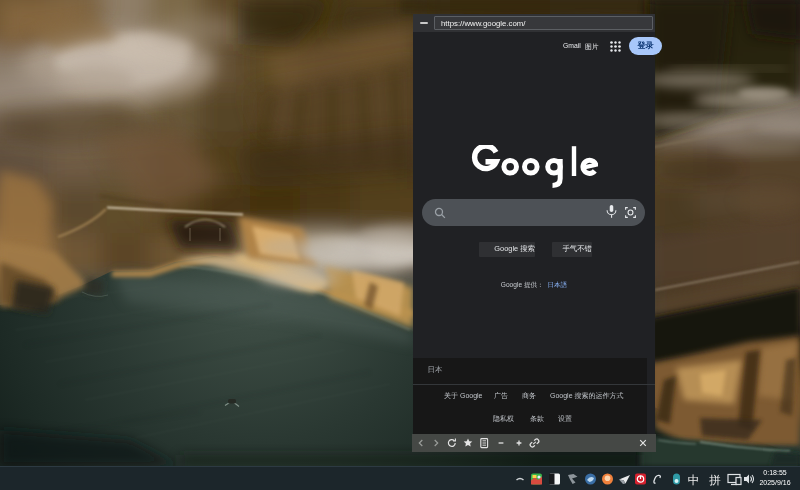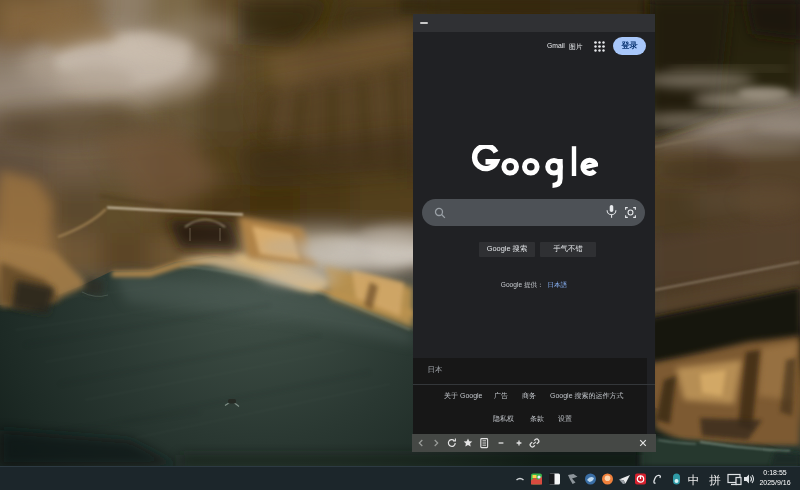--- a/index.html
+++ b/index.html
@@ -3,28 +3,28 @@
 <meta charset="utf-8">
 <style>
 * { margin:0; padding:0; box-sizing:border-box; }
 html,body { width:800px; height:490px; overflow:hidden; background:#111; }
 body { font-family:"Liberation Sans", sans-serif; position:relative; }
 #wall { position:absolute; left:0; top:0; }
 #win { position:absolute; left:413px; top:14px; width:242px; height:438px; background:#202124; }
 #titlebar { position:absolute; left:0; top:0; width:242px; height:18px; background:#303134; }
 #hamb { position:absolute; left:6.5px; top:7.5px; width:8px; height:2.6px; background:#c9c9c9; border-radius:1.2px; }
 #urlbox { position:absolute; left:21px; top:1.5px; width:219px; height:14.5px; background:#37383b; border:1px solid #5c5f63; border-radius:1px; color:#f3f3f3; font-size:7.8px; line-height:13px; padding-left:6px; white-space:nowrap; overflow:hidden;}
-#topnav { position:absolute; left:0; top:23px; width:242px; height:18px; }
+#topnav { position:absolute; left:16px; top:23px; width:242px; height:18px; }
 #topnav .lnk { position:absolute; color:#e8eaed; font-size:6.8px; top:5px; }
 #grid9 { position:absolute; left:181px; top:3.5px; width:11px; height:11px; }
 #signin { position:absolute; left:200px; top:0; width:33px; text-align:center; background:#a8c7fa; color:#06306e; font-size:8px; font-weight:bold; border-radius:9px; height:18px; line-height:18px; }
 #logo { position:absolute; left:0; top:131px; width:242px; text-align:center; }
 #searchbar { position:absolute; left:9px; top:185px; width:223px; height:27px; background:#4d5156; border-radius:14px; }
 #btnrow { position:absolute; left:0; top:228px; width:242px; }
-.gbtn { position:absolute; background:#2f3033; color:#e3e5e8; font-size:7.4px; height:14.5px; line-height:14.5px; border-radius:1px; text-align:center; }
+.gbtn { position:absolute; background:#2f3033; color:#e3e5e8; font-size:7.4px; height:14.5px; line-height:14.5px; border-radius:1px; text-align:right; }
 #offer { position:absolute; left:0; top:267px; width:242px; text-align:center; color:#c7cbd0; font-size:6.6px; }
 #offer a { color:#8ab4f8; text-decoration:none; }
 #footer { position:absolute; left:0; top:344px; width:234px; height:76px; background:#171717; color:#bdc1c6; }
 #country { position:absolute; left:14.5px; top:7px; font-size:7.5px; color:#a5aab0;}
 #fsep { position:absolute; left:0; top:26px; width:242px; height:1px; background:#34373a; }
 .frow { position:absolute; left:0; width:242px; font-size:7px; color:#c3c7cc; white-space:nowrap;}
 #frow1 { top:33px; }
 #frow2 { top:56px; }
 .frow span { position:absolute; }
 #toolbar { position:absolute; left:-1px; top:420px; width:244px; height:18px; background:#454845; display:flex; align-items:center; }
@@ -321,20 +321,21 @@
   <path d="M0,430 L130,440 L180,466 L0,466 Z" fill="#0f1815" filter="url(#b6)" opacity="0.7"></path>
   <path d="M180,455 L640,455 L640,466 L180,466 Z" fill="#131d19" filter="url(#b6)" opacity="0.6"></path>
 
   <path d="M225,405.5 L232,401 L239,406.5" stroke="#8fa096" stroke-width="1.1" fill="none" opacity="0.85"></path>
   <rect x="228" y="399" width="8" height="4.5" rx="1.5" fill="#262a24"></rect>
 </svg>
 
 <div id="win">
   <div id="titlebar">
     <div id="hamb"></div>
+    <div id="urlbox">https://www.google.com/</div>
   </div>
   <div id="topnav">
     <span class="lnk" style="left:134px;">Gmail</span>
     <span class="lnk" style="left:156px;">图片</span>
     <svg id="grid9" viewBox="0 0 11 11">
         <g fill="#e8eaed">
           <circle cx="1.5" cy="1.5" r="1.35"></circle>
           <circle cx="5.5" cy="1.5" r="1.2"></circle>
           <circle cx="9.5" cy="1.5" r="1.2"></circle>
           <circle cx="1.5" cy="5.5" r="1.2"></circle>
@@ -378,21 +379,21 @@
           <path d="M3,7 L3,3 L7,3"></path>
           <path d="M17,3 L21,3 L21,7"></path>
           <path d="M21,17 L21,21 L17,21"></path>
           <path d="M7,21 L3,21 L3,17"></path>
           <circle cx="12" cy="12" r="4.5"></circle>
         </g>
       </svg>
   </div>
   <div id="btnrow">
     <span class="gbtn" style="left:66px;width:56px;">Google 搜索</span>
-      <span class="gbtn" style="left:127px;width:56px;">手气不错</span>
+      <span class="gbtn" style="left:139px;width:40px;">手气不错</span>
   </div>
   <div id="offer">Google 提供：&nbsp; <a>日本語</a></div>
   <div id="footer">
     <div id="country">日本</div>
     <div id="fsep"></div>
     <div class="frow" id="frow1">
         <span style="left:31px;">关于 Google</span>
         <span style="left:81px;">广告</span>
         <span style="left:109px;">商务</span>
         <span style="left:137px;">Google 搜索的运作方式</span>

